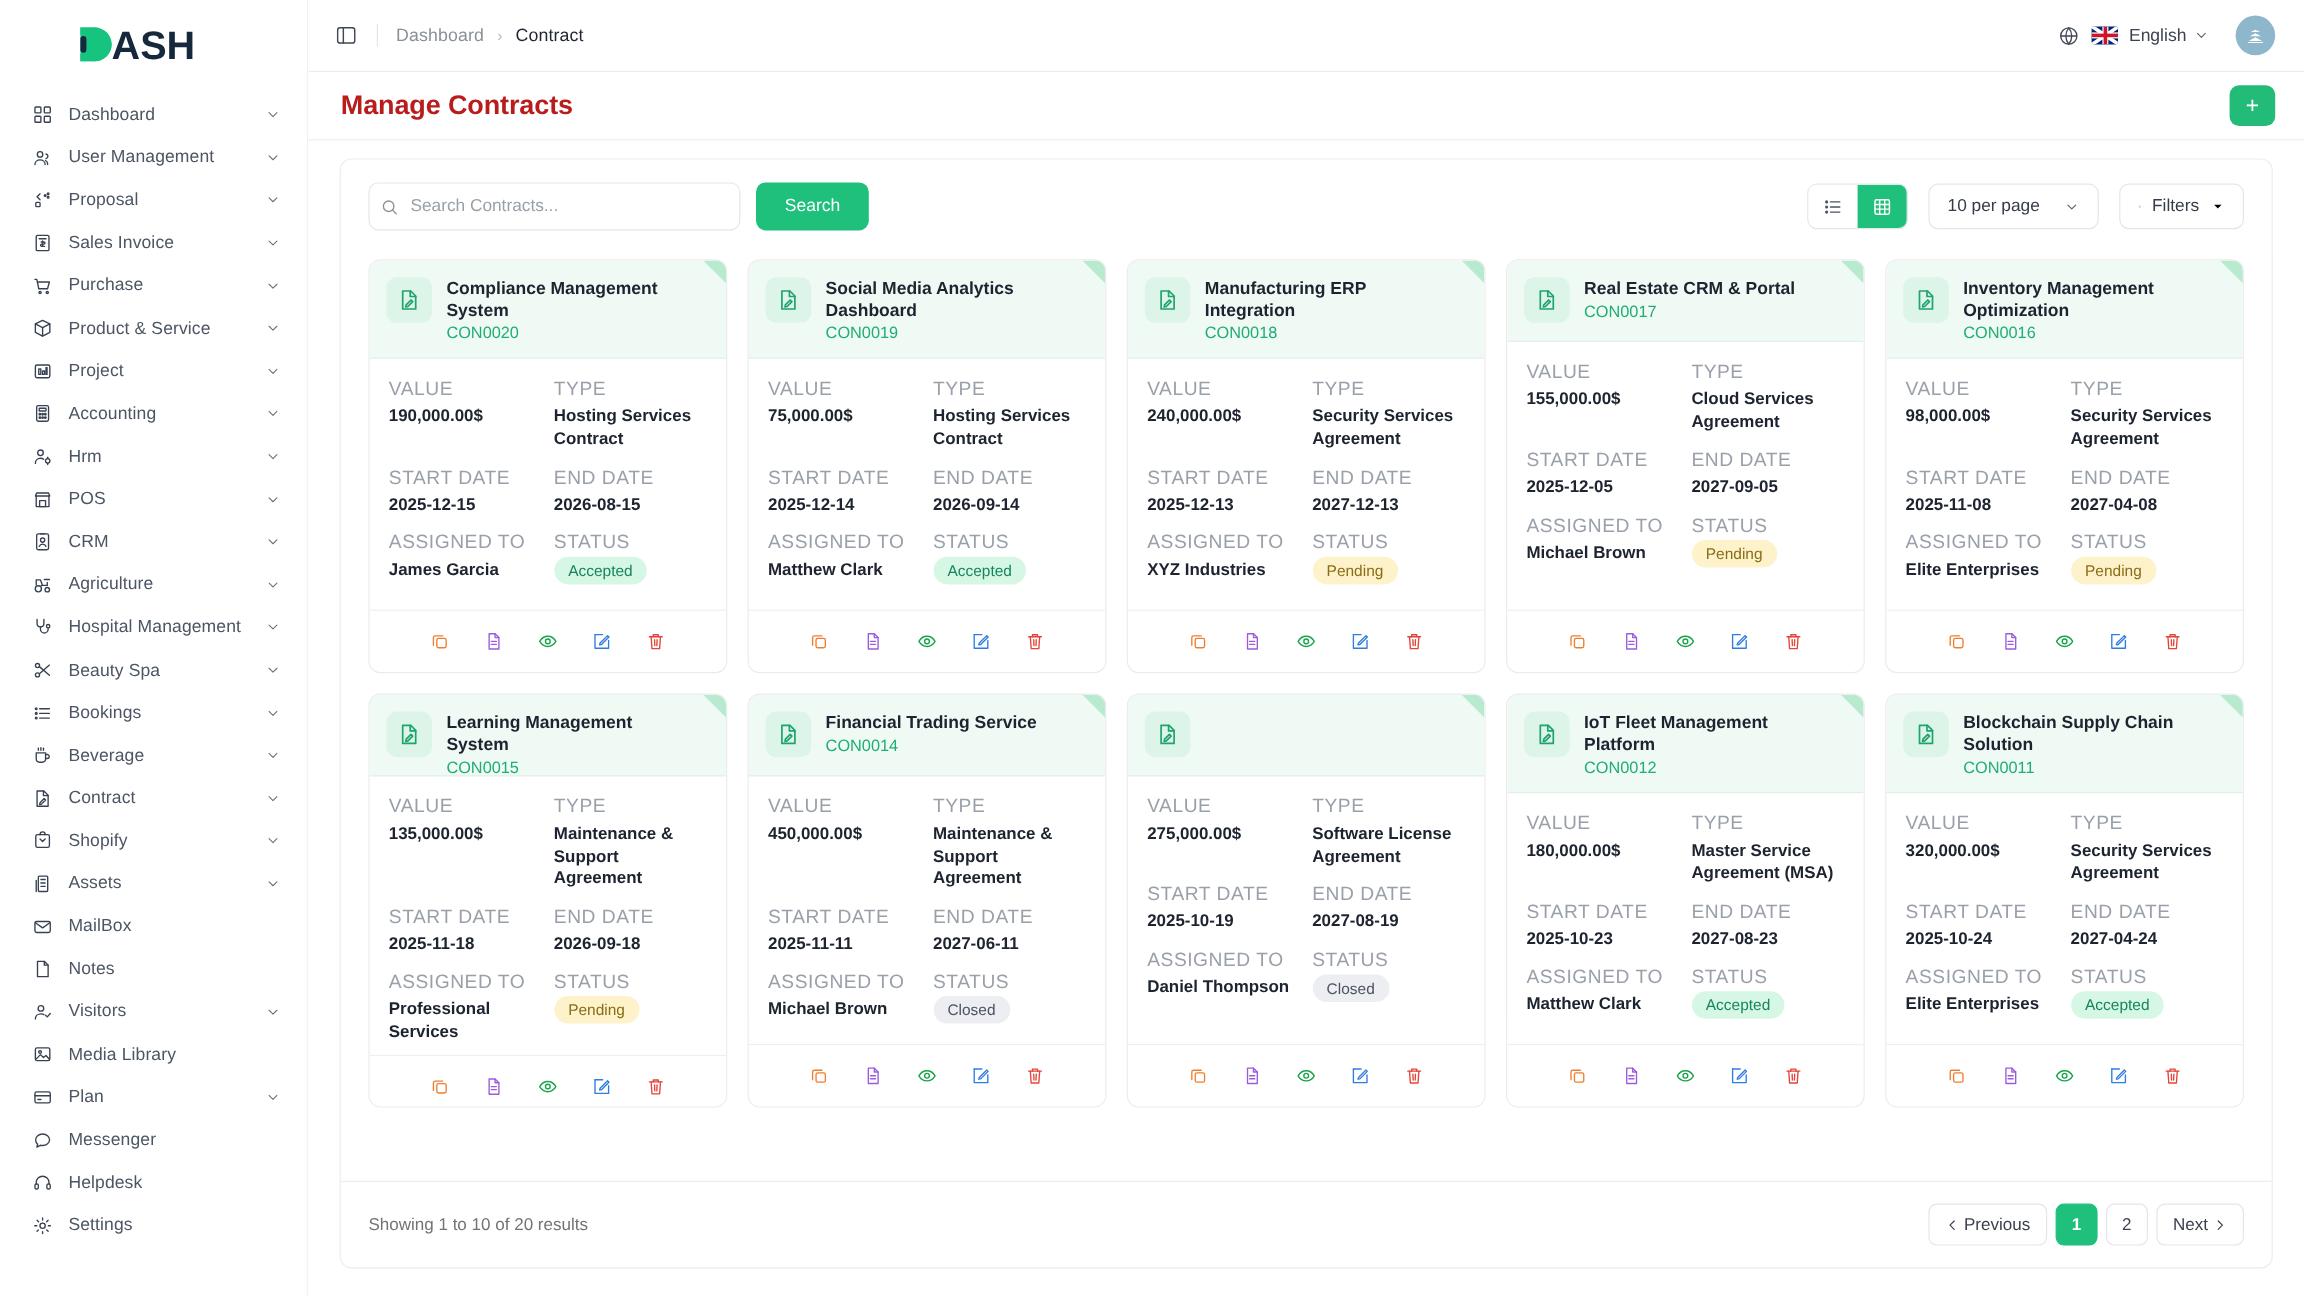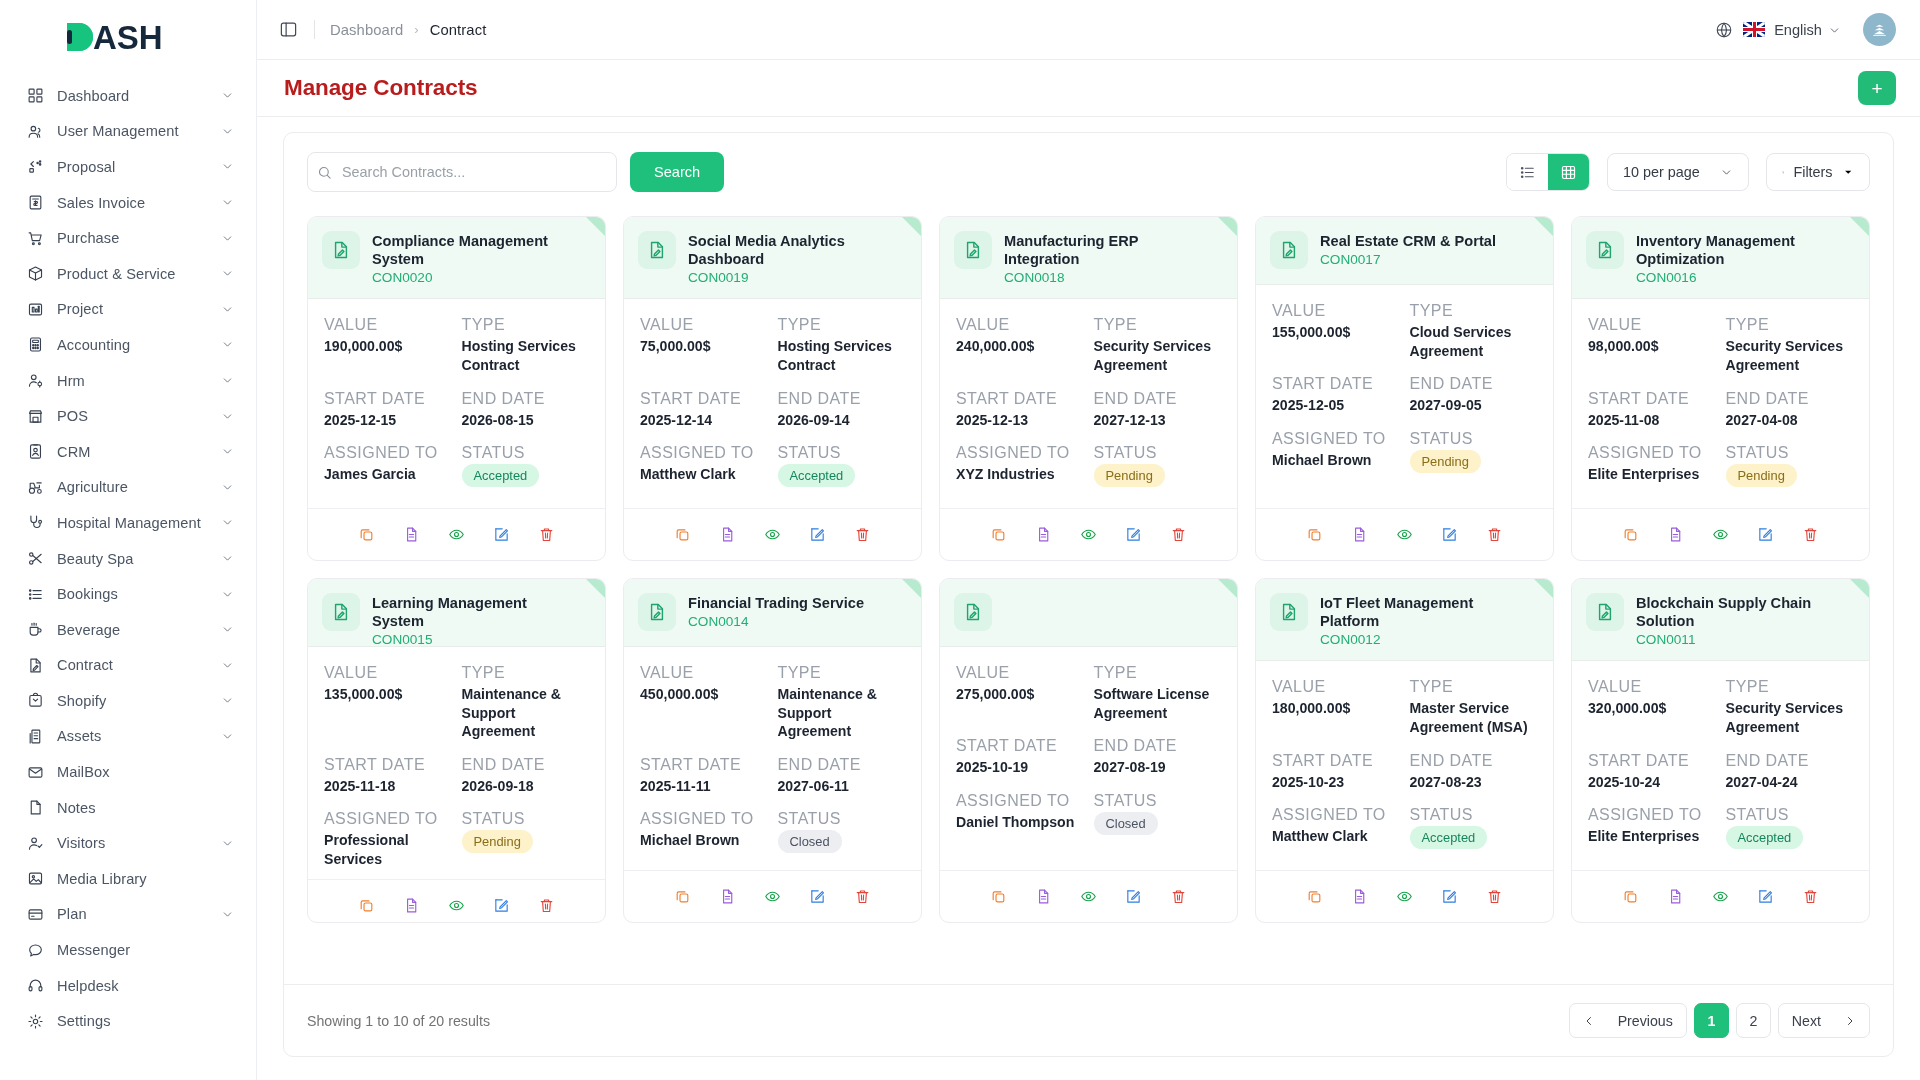--- a/index.html
+++ b/index.html
@@ -207,21 +207,21 @@
   
   .panel-foot {
     height: 72px; flex: 0 0 72px; border-top: 1px solid #ededf0;
     display: flex; align-items: center; padding: 0 23px;
   }
   .results-text { font-size: 14.2px; color: #737373; }
   .pager { margin-left: auto; display: flex; align-items: center; gap: 7px; }
   .pg {
     height: 35px; min-width: 35px; border: 1px solid #e4e6ea; border-radius: 7px;
     background: #fff; display: flex; align-items: center; justify-content: center;
-    font-size: 14.2px; color: #3b414d; cursor: pointer; padding: 0 13px; gap: 23px;
+    font-size: 14.2px; color: #3b414d; cursor: pointer; padding: 0 13px; gap: 4px;
     font-family: "Liberation Sans", sans-serif;
   }
   .pg.num { padding: 0; }
   .pg.active { background: #1ec07c; border-color: #1ec07c; color: #fff; font-weight: 600; }
   .pg svg { width: 12px; height: 12px; stroke: currentColor; fill: none; stroke-width: 2;
     stroke-linecap: round; stroke-linejoin: round; }
 </style>
 </head>
 <body>
 

